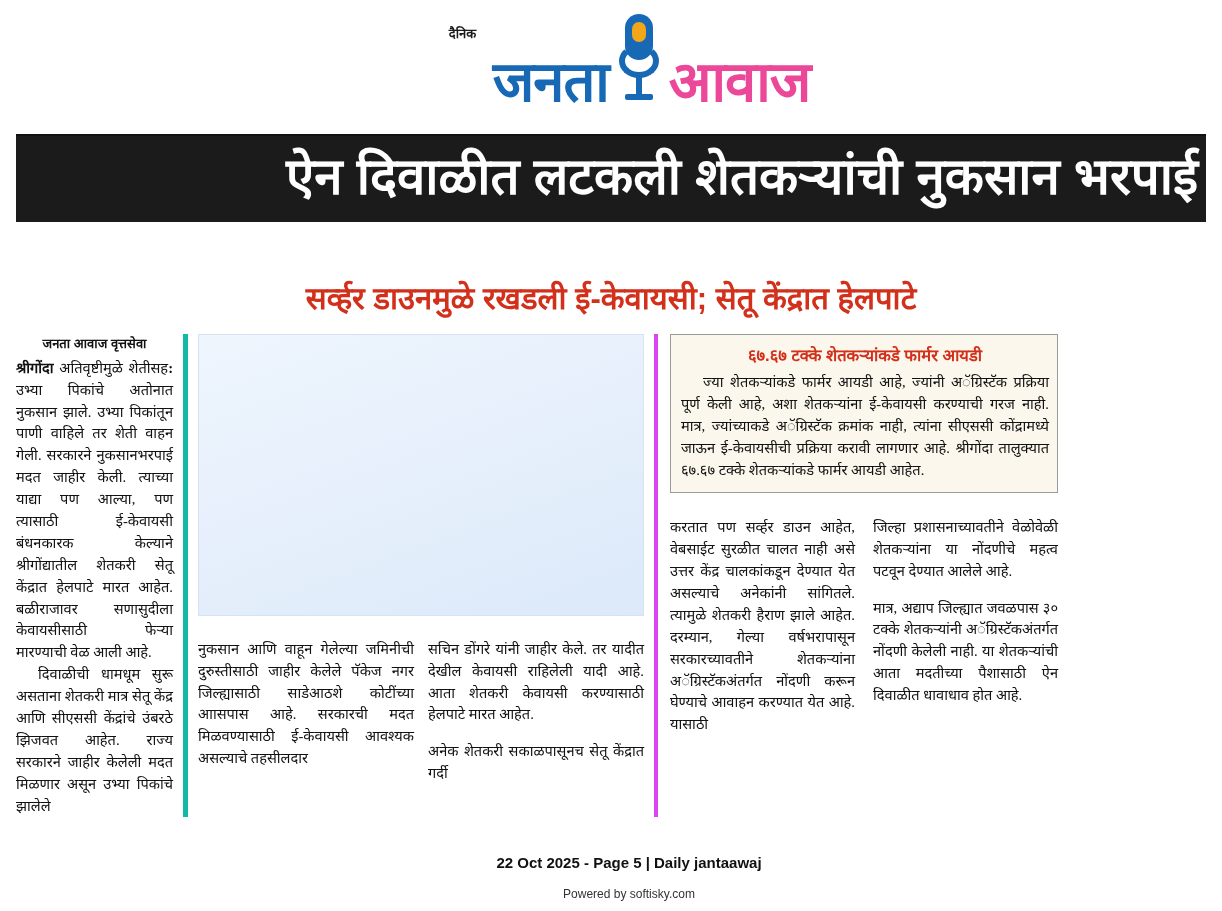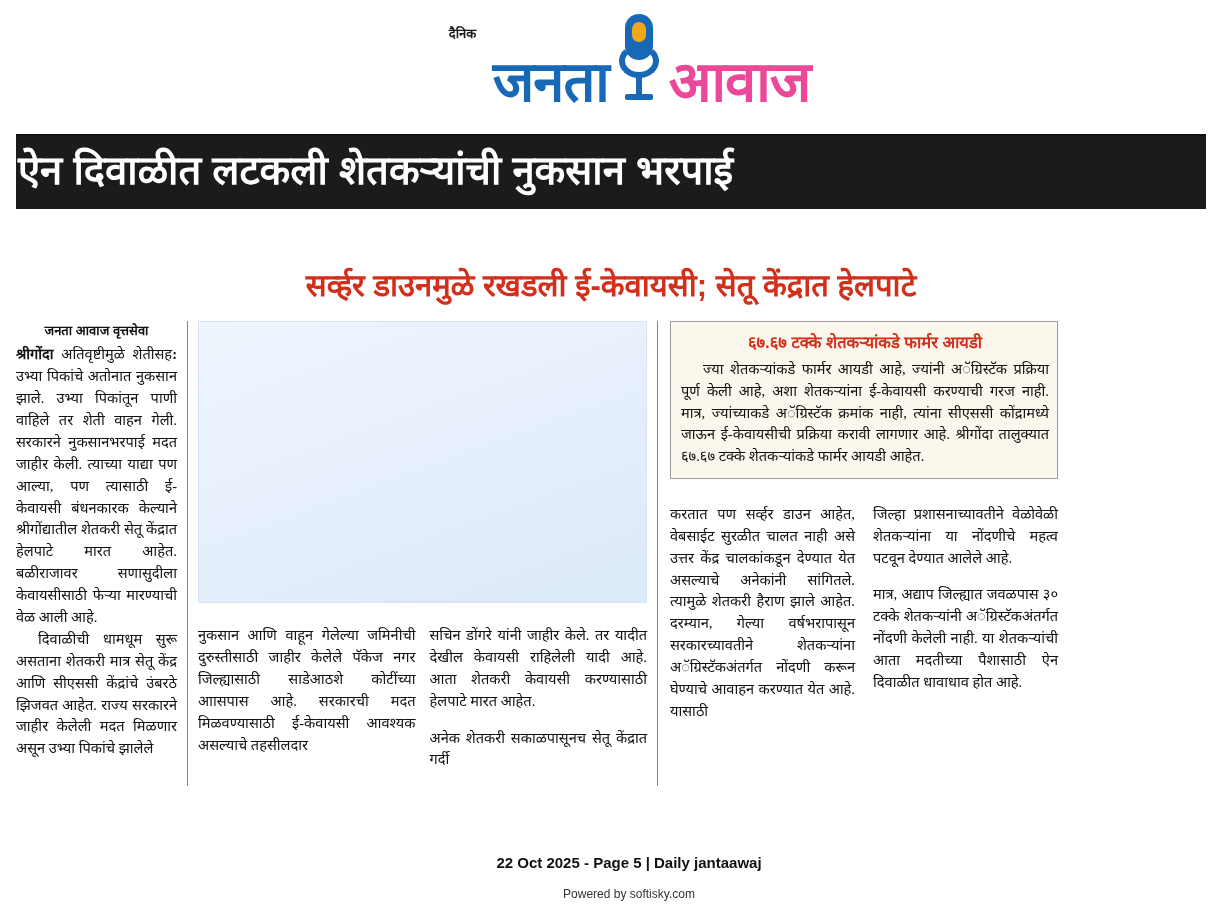--- a/index.html
+++ b/index.html
@@ -94,24 +94,24 @@
     background: #1769b5;
     border-radius: 2px;
   }
   
   .headline-wrap { padding: 0 16px; }
   .headline {
     background: #1b1b1b;
     color: #ffffff;
     font-family: "Liberation Sans", sans-serif;
     font-weight: bold;
-    font-size: 40px;
+    font-size: 51px;
     line-height: 1.22;
-    text-align: left;
-    padding: 10px 8px 14px 2px;
+    text-align: right;
+    padding: 10px 8px 14px 20px;
     letter-spacing: 0px;
   }
   .subheadline {
     color: #d2301b;
     font-family: "Liberation Sans", sans-serif;
     font-weight: bold;
     font-size: 31px;
     text-align: center;
     padding: 12px 4px 10px 4px;
     letter-spacing: 0px;
@@ -139,26 +139,26 @@
   .byline {
     font-family: "Liberation Sans", sans-serif;
     font-weight: bold;
     font-size: 13px;
     text-align: center;
     margin-bottom: 4px;
   }
   .col1 {
     width: 172px;
     padding-right: 10px;
-    border-right: 1px solid #14b8a6;
+    border-right: 5px solid #14b8a6;
   }
   .mid {
     width: 470px;
     padding: 0 10px;
-    border-right: 1px solid #d946ef;
+    border-right: 4px solid #d946ef;
   }
   .figure {
     width: 100%;
     height: 282px;
     position: relative;
     overflow: hidden;
     background: #eaf2fb;
     border: 1px solid #d5e3f2;
   }
   .mid-cols {

